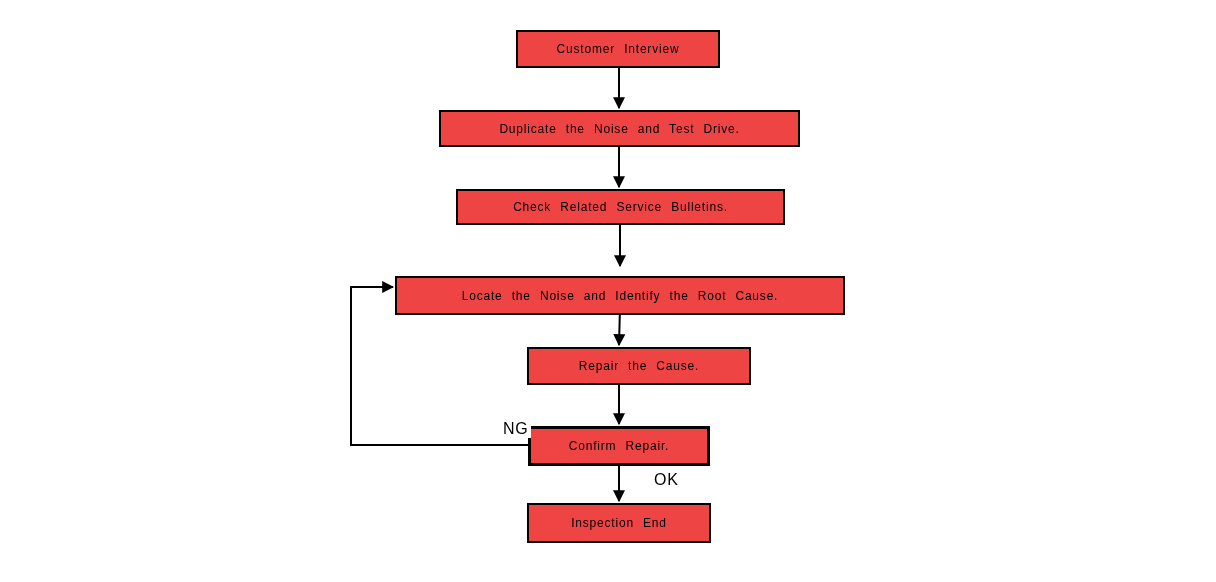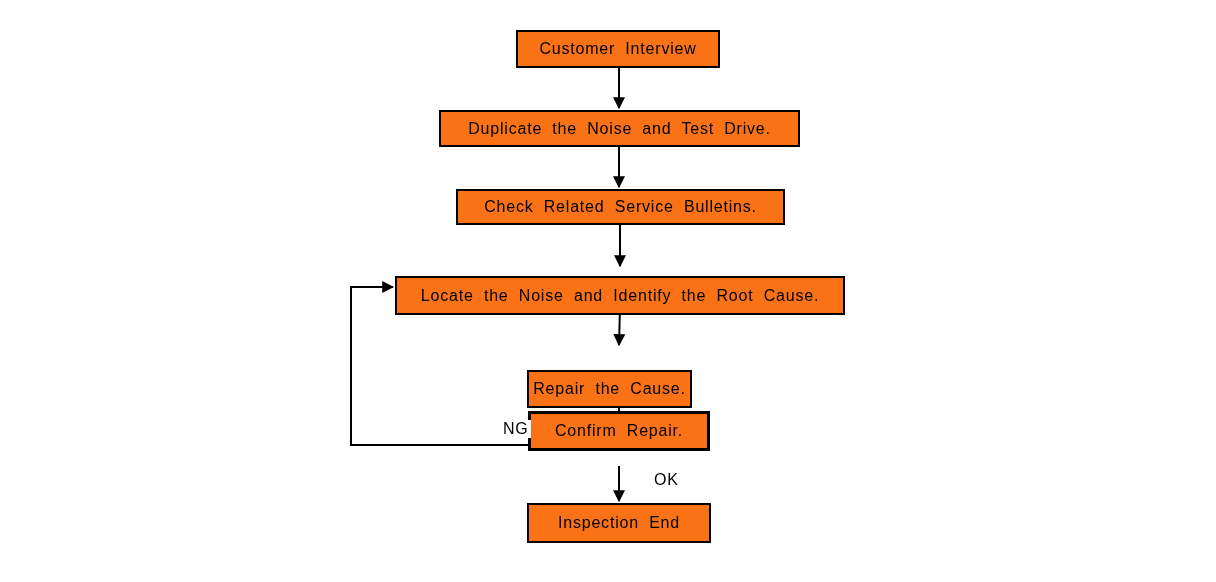--- a/index.html
+++ b/index.html
@@ -19,39 +19,39 @@
   .connectors {
     position: absolute;
     top: 0;
     left: 0;
     z-index: 1;
   }
   .node {
     position: absolute;
     box-sizing: border-box;
     border: 2px solid #000000;
-    background: #f97316;
+    background: #ef4444;
     display: flex;
     align-items: center;
     justify-content: center;
-    font-size: 16px;
+    font-size: 12px;
     letter-spacing: 0.8px;
     word-spacing: 5px;
     white-space: nowrap;
     z-index: 2;
   }
   .node.thick {
     border-width: 3px;
   }
   #n1 { left: 516px; top: 30px;  width: 204px; height: 38px; }
   #n2 { left: 439px; top: 110px; width: 361px; height: 37px; }
   #n3 { left: 456px; top: 189px; width: 329px; height: 36px; }
   #n4 { left: 395px; top: 268px; width: 450px; height: 39px; margin-top: 8px; }
-  #n5 { left: 527px; top: 347px; width: 165px; height: 38px; margin-top: 23px; }
-  #n6 { left: 528px; top: 411px; width: 182px; height: 40px; }
+  #n5 { left: 527px; top: 347px; width: 224px; height: 38px; }
+  #n6 { left: 528px; top: 426px; width: 182px; height: 40px; }
   #n7 { left: 527px; top: 503px; width: 184px; height: 40px; }
   .edge-label {
     position: absolute;
     font-size: 16px;
     letter-spacing: 0.8px;
     z-index: 3;
     background: #ffffff;
     padding: 0 2px;
     margin-left: 16px;
   }

